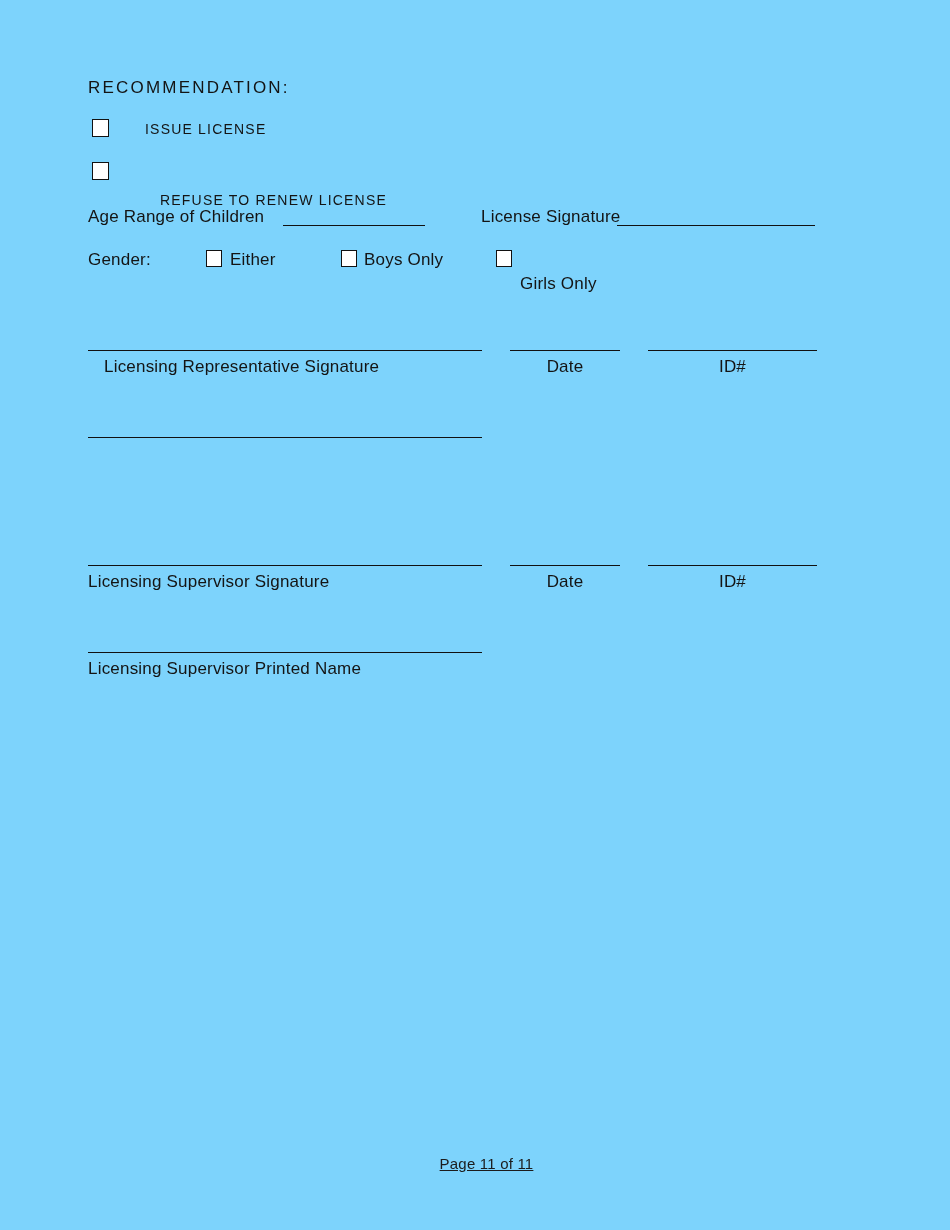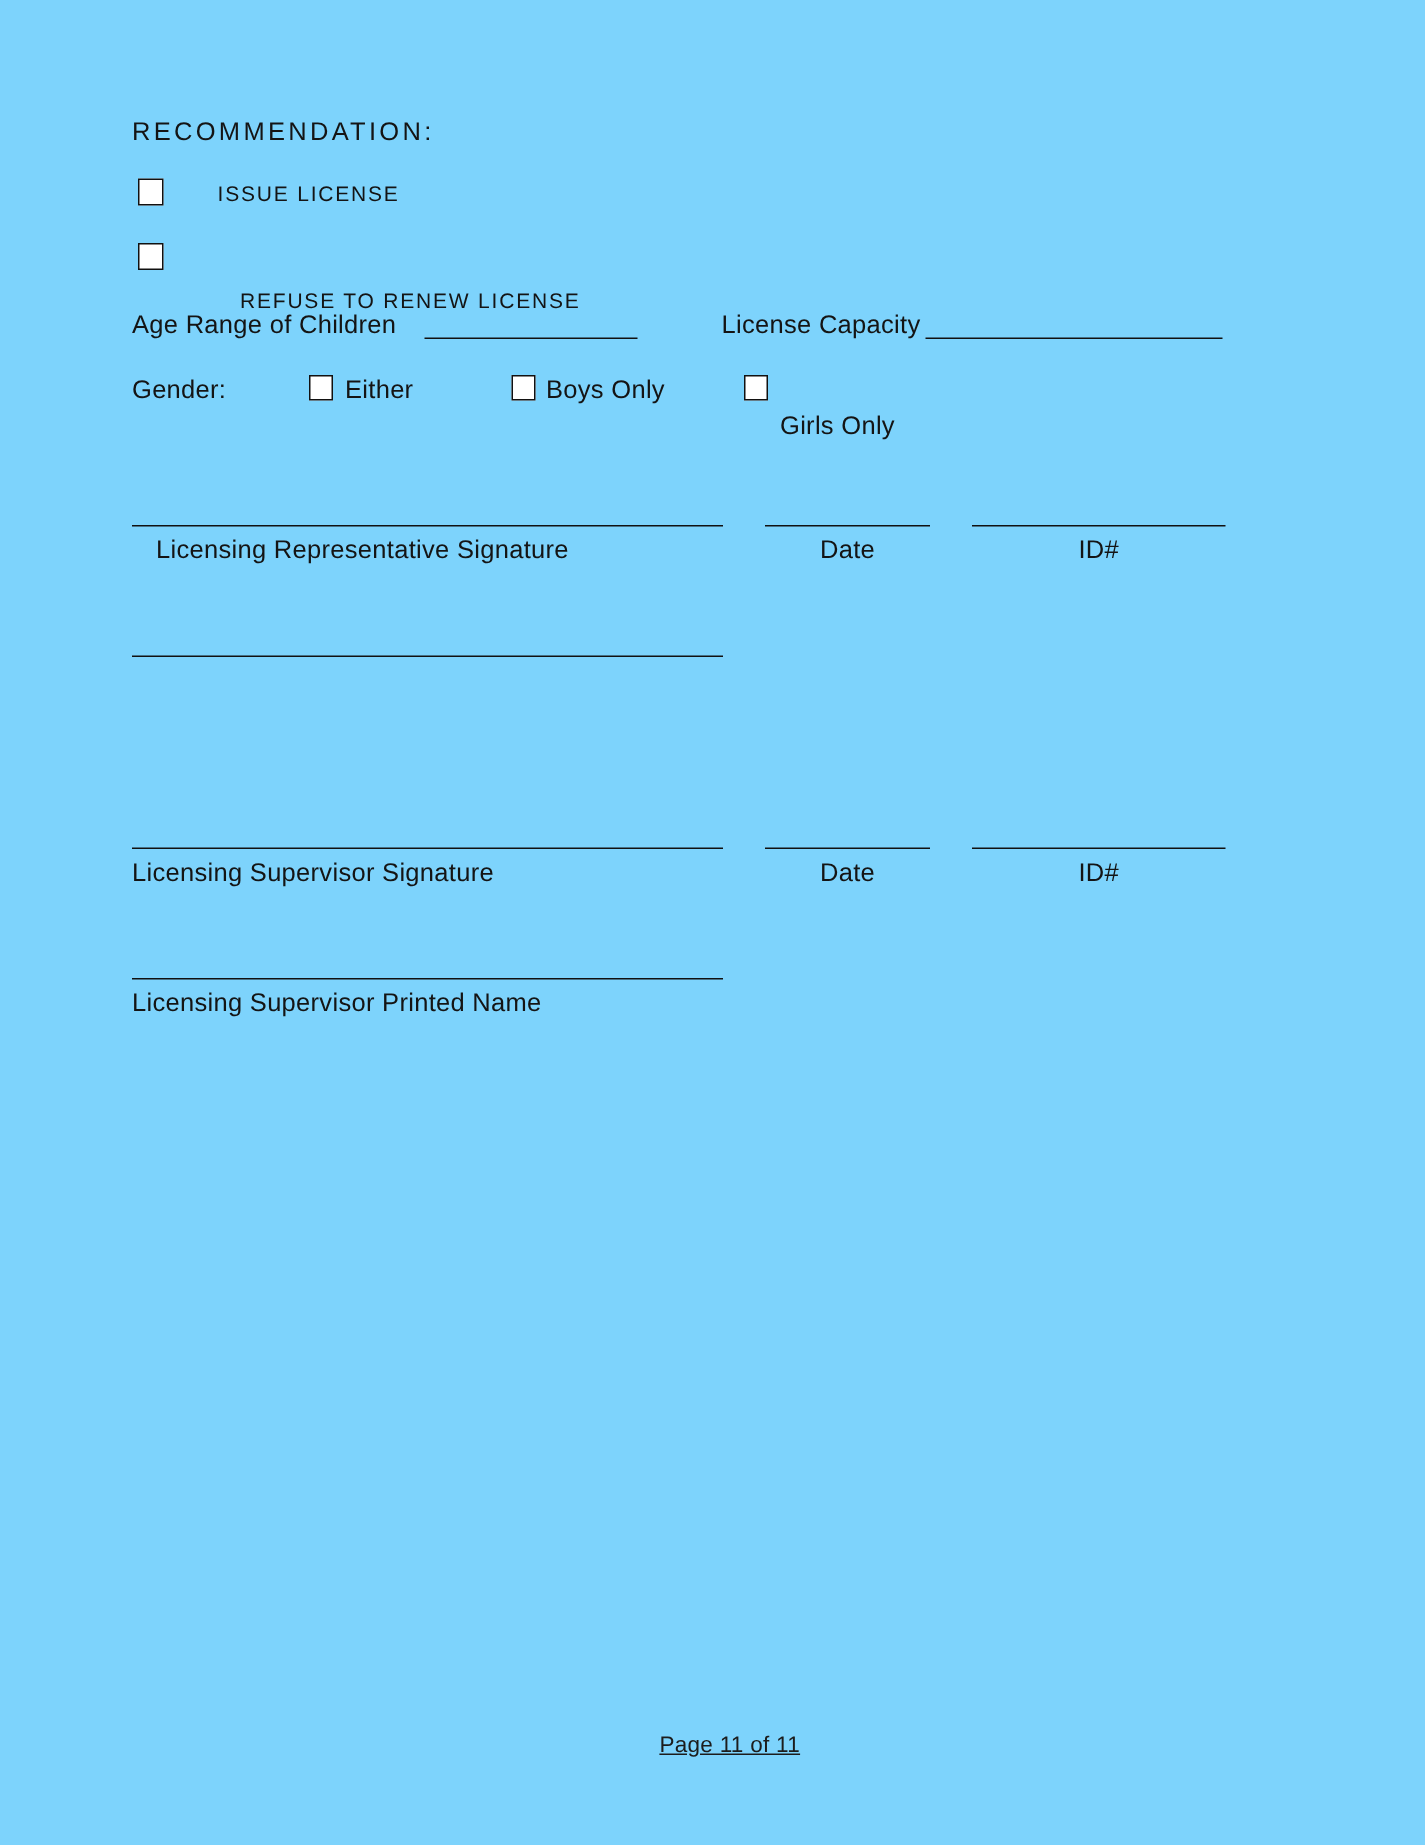--- a/index.html
+++ b/index.html
@@ -78,21 +78,21 @@
   <div class="heading" style="left:88px; top:78px;">RECOMMENDATION:</div>
 
   <span class="cb" style="left:92px; top:119px;"></span>
   <div class="opt-label" style="left:145px; top:121px;">ISSUE LICENSE</div>
 
   <span class="cb" style="left:92px; top:162px;"></span>
   <div class="opt-label" style="left:160px; top:164px;margin-top:28px;">REFUSE TO RENEW LICENSE</div>
 
   <div class="label" style="left:88px; top:207px;">Age Range of Children</div>
   <div class="fill-line" style="left:283px; top:225px; width:142px;"></div>
-  <div class="label" style="left:481px; top:207px;">License Capacity</div>
+  <div class="label" style="left:481px; top:207px;">License Signature</div>
   <div class="fill-line" style="left:617px; top:225px; width:198px;"></div>
 
   <div class="label" style="left:88px; top:250px;">Gender:</div>
 
   <span class="cb small" style="left:206px; top:250px;"></span>
   <div class="label" style="left:230px; top:250px;">Either</div>
 
   <span class="cb small" style="left:341px; top:250px;"></span>
   <div class="label" style="left:364px; top:250px;">Boys Only</div>
 

